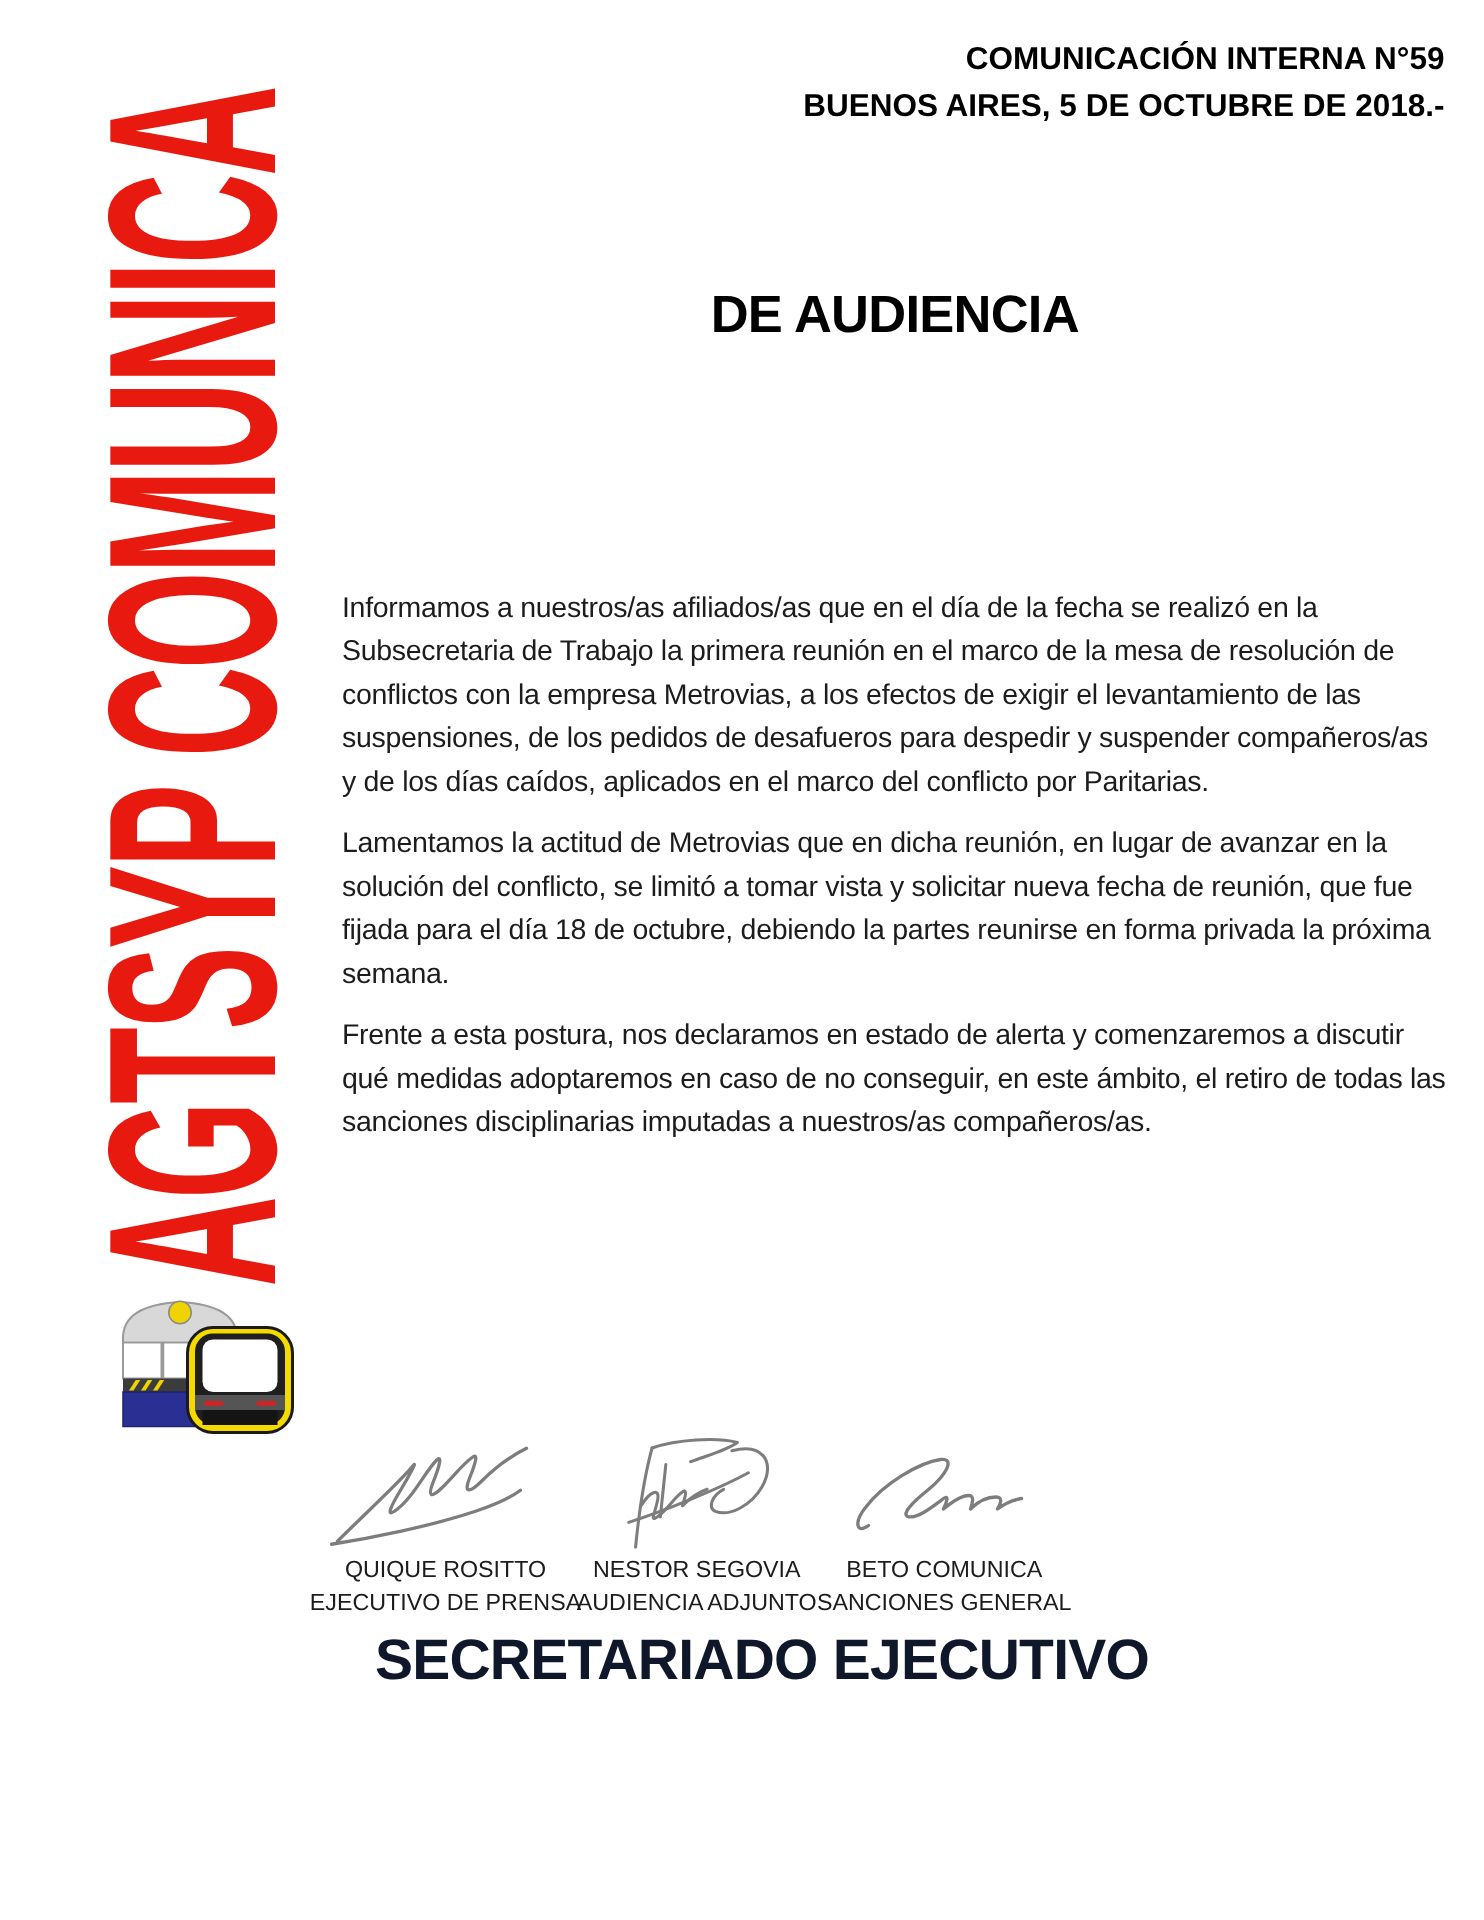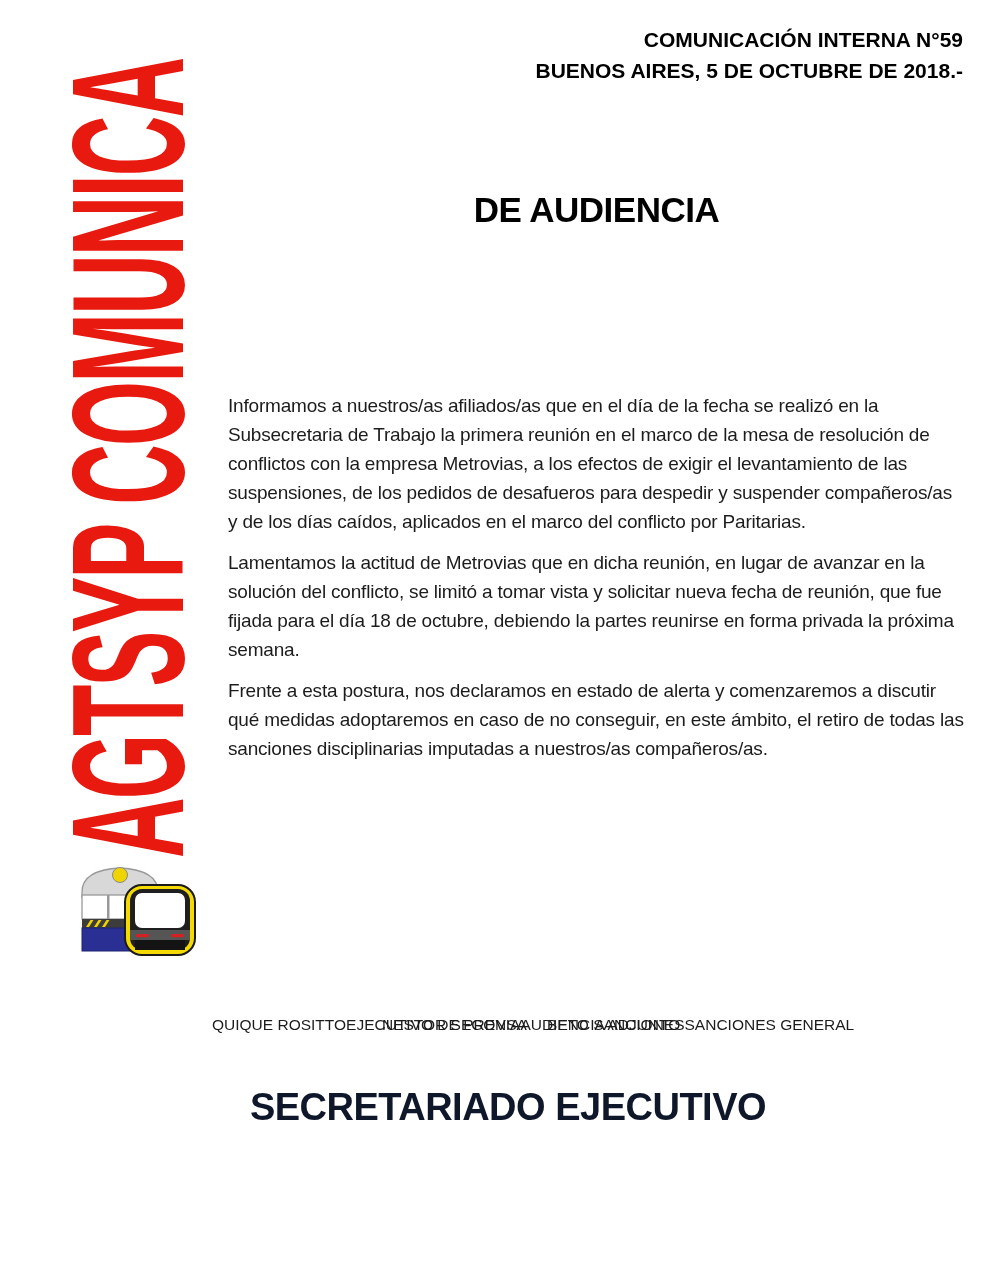--- a/index.html
+++ b/index.html
@@ -30,21 +30,21 @@
   
   .doc-body{
     position:absolute;left:228px;top:358px;width:737px;
     font-size:19px;line-height:29px;letter-spacing:-.2px;color:#1c1c1c;margin-top:33px;
   }
   .doc-body p{margin:0 0 12px 0;}
   
   .logo{position:absolute;left:72px;top:856px;width:125px;height:100px;}
   
   .sig-row{position:absolute;left:212px;top:958px;width:500px;display:flex;}
-  .sig-col{display:flex;flex-direction:row;align-items:flex-end;}
+  .sig-col{display:flex;flex-direction:column;align-items:center;}
   .sig-col.c1{width:170px;}
   .sig-col.c2{width:165px;}
   .sig-col.c3{width:165px;}
   .sig-img{height:78px;display:block;}
   .sig-name{font-size:15.5px;line-height:22px;white-space:nowrap;color:#1c1c1c;}
   .sig-role{font-size:15.5px;line-height:22px;white-space:nowrap;color:#1c1c1c;}
   
   .footer-title{
     position:absolute;left:228px;top:1086px;width:560px;text-align:center;
     font-weight:bold;font-size:38px;color:#0f172a;letter-spacing:-.5px;
@@ -131,21 +131,21 @@
       <div class="sig-name">NESTOR SEGOVIA</div>
       <div class="sig-role">AUDIENCIA ADJUNTO</div>
     </div>
 
     <div class="sig-col c3">
       <svg class="sig-img" width="130" height="78" viewBox="0 0 130 60">
         <g fill="none" stroke="#7d7d7d" stroke-width="2.2" stroke-linecap="round" stroke-linejoin="round">
           <path d="M14 50 C6 56 4 48 12 38 C24 22 48 8 62 6 C72 5 66 16 54 26 C44 34 36 42 40 44 C46 46 56 38 64 32 C68 29 66 35 64 39 C70 34 76 30 81 30 C85 30 83 36 82 39 C87 34 93 31 99 31 C104 31 102 36 100 39 C104 36 110 33 116 32"></path>
         </g>
       </svg>
-      <div class="sig-name">BETO SANCIONES</div>
+      <div class="sig-name">BETO COMUNICA</div>
       <div class="sig-role">SANCIONES GENERAL</div>
     </div>
 
   </div>
 
   <div class="footer-title">SECRETARIADO EJECUTIVO</div>
 
 </div>
 
 </body></html>

